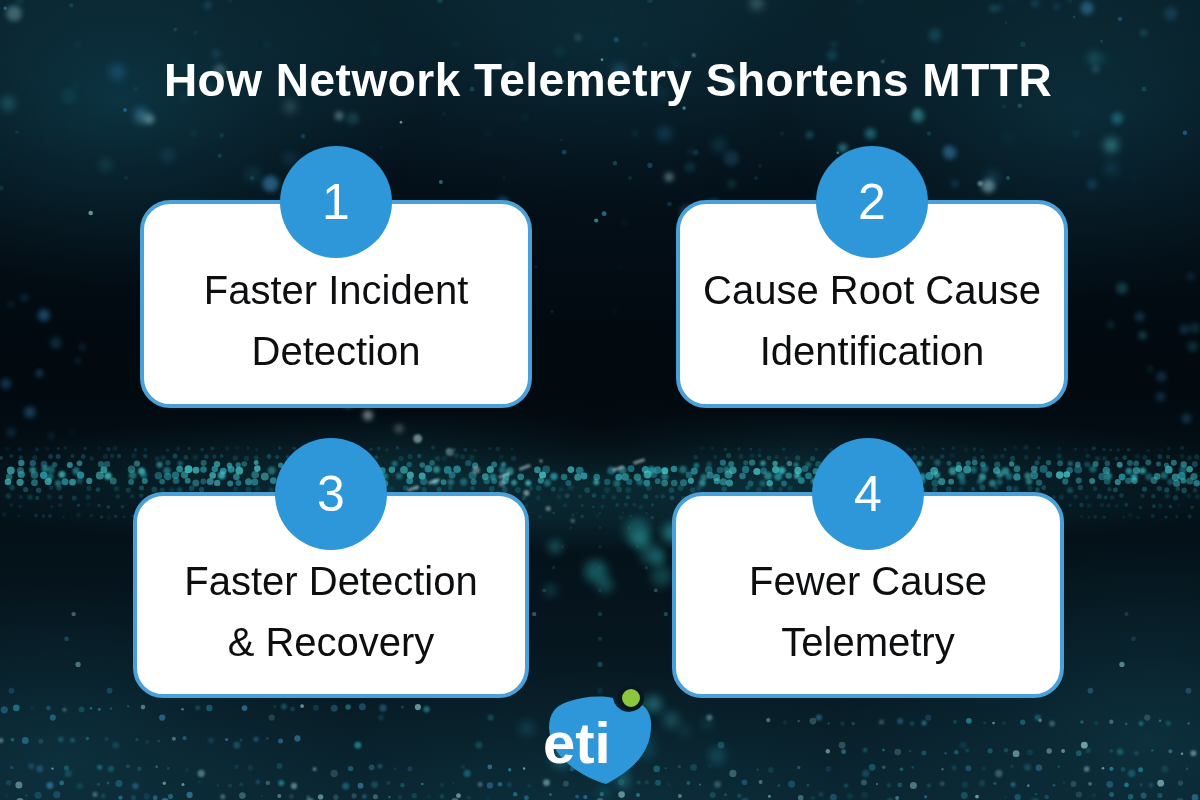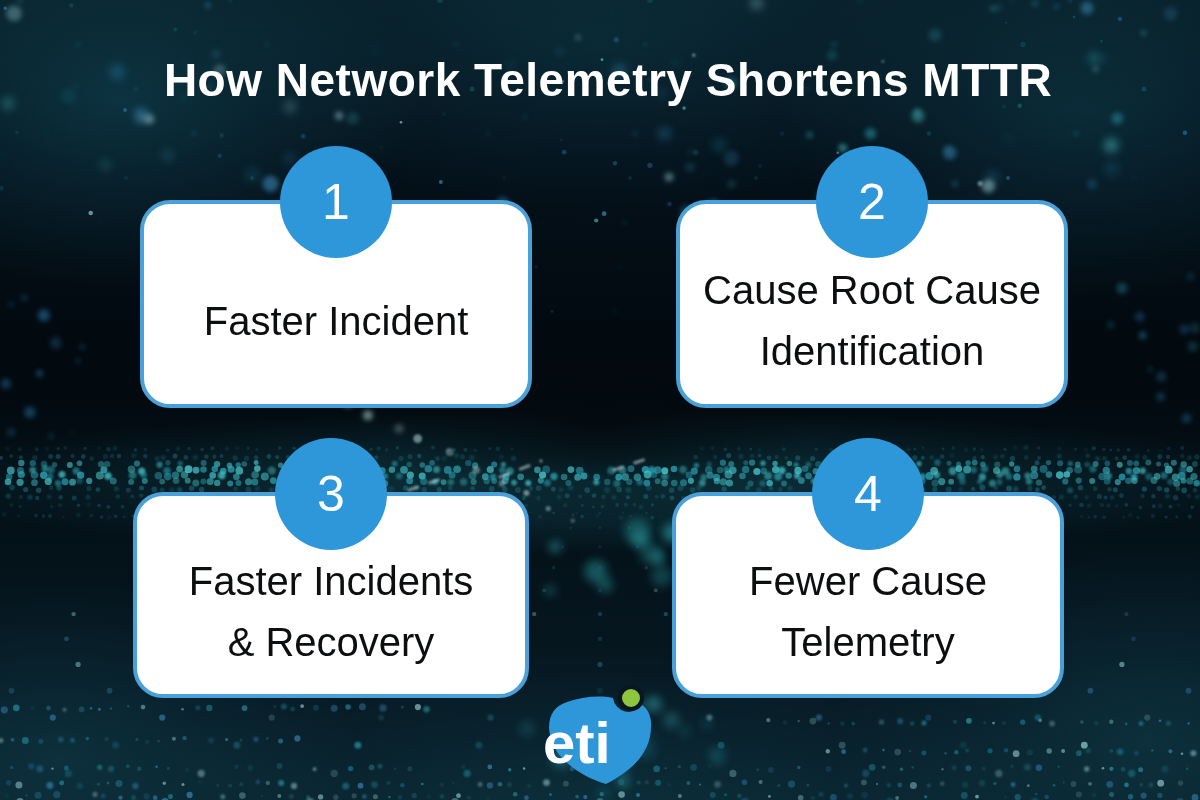--- a/index.html
+++ b/index.html
@@ -1726,39 +1726,40 @@
   </svg>
 
   <h1 class="title">How Network Telemetry Shortens MTTR</h1>
 
   <section class="card" id="card1">
     <div class="badge">
       <span>1</span>
     </div>
     <div class="card-inner">
       <span class="line">Faster Incident</span>
+      <span class="line">Detection</span>
     </div>
   </section>
 
   <section class="card" id="card2">
     <div class="badge">
       <span>2</span>
     </div>
     <div class="card-inner">
       <span class="line">Cause Root Cause</span>
       <span class="line">Identification</span>
     </div>
   </section>
 
   <section class="card" id="card3">
     <div class="badge">
       <span>3</span>
     </div>
     <div class="card-inner">
-      <span class="line">Faster Incidents</span>
+      <span class="line">Faster Detection</span>
       <span class="line">&amp; Recovery</span>
     </div>
   </section>
 
   <section class="card" id="card4">
     <div class="badge">
       <span>4</span>
     </div>
     <div class="card-inner">
       <span class="line">Fewer Cause</span>

